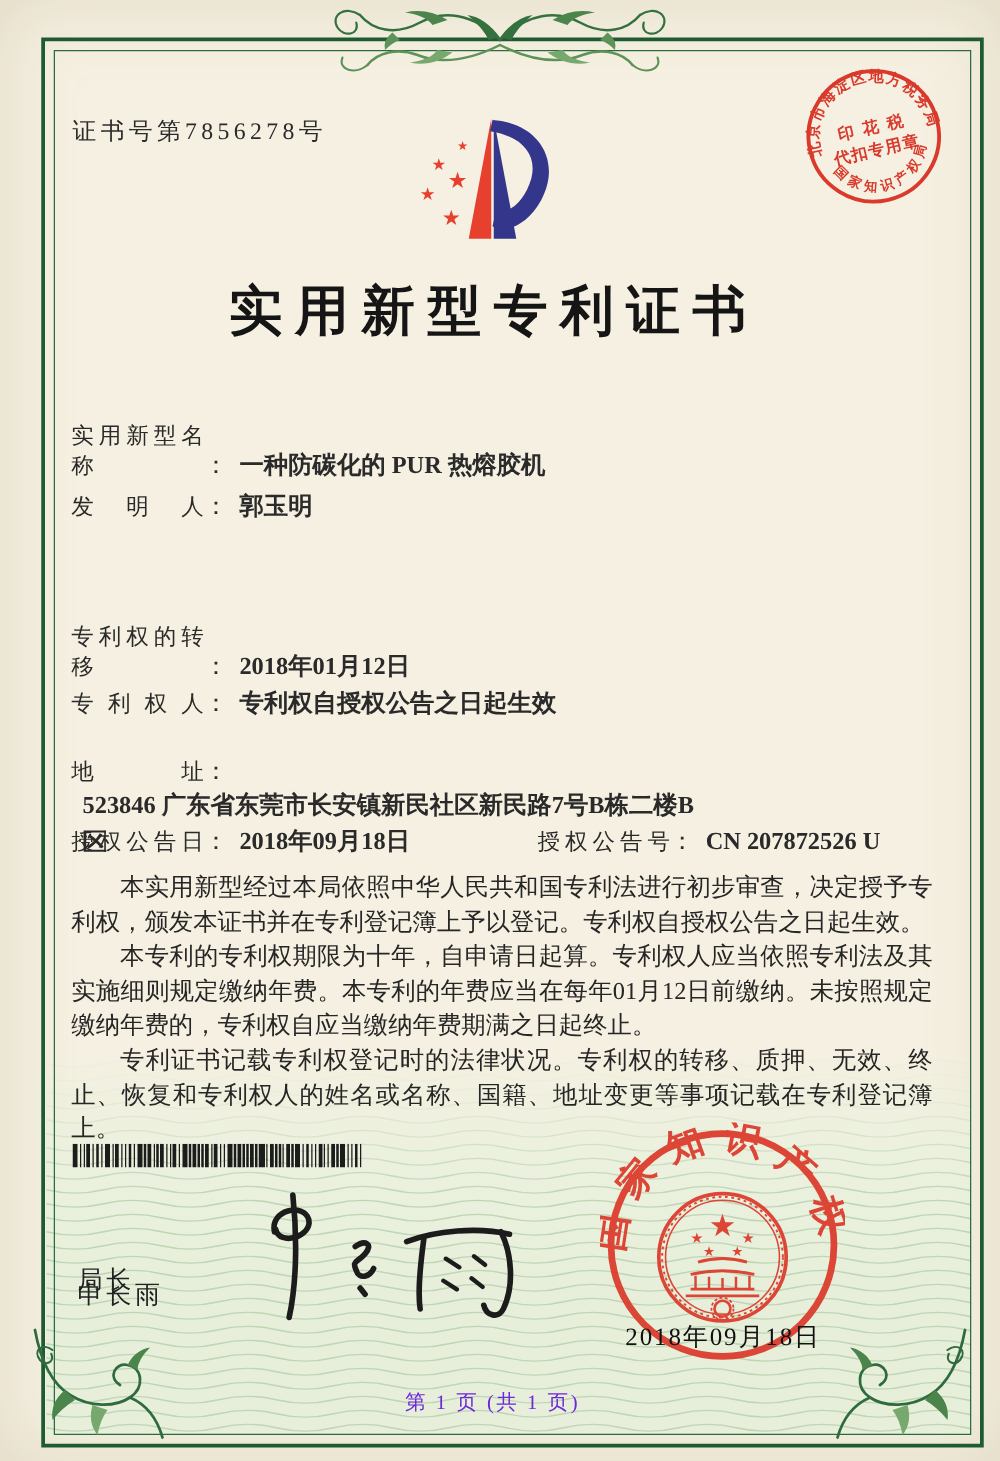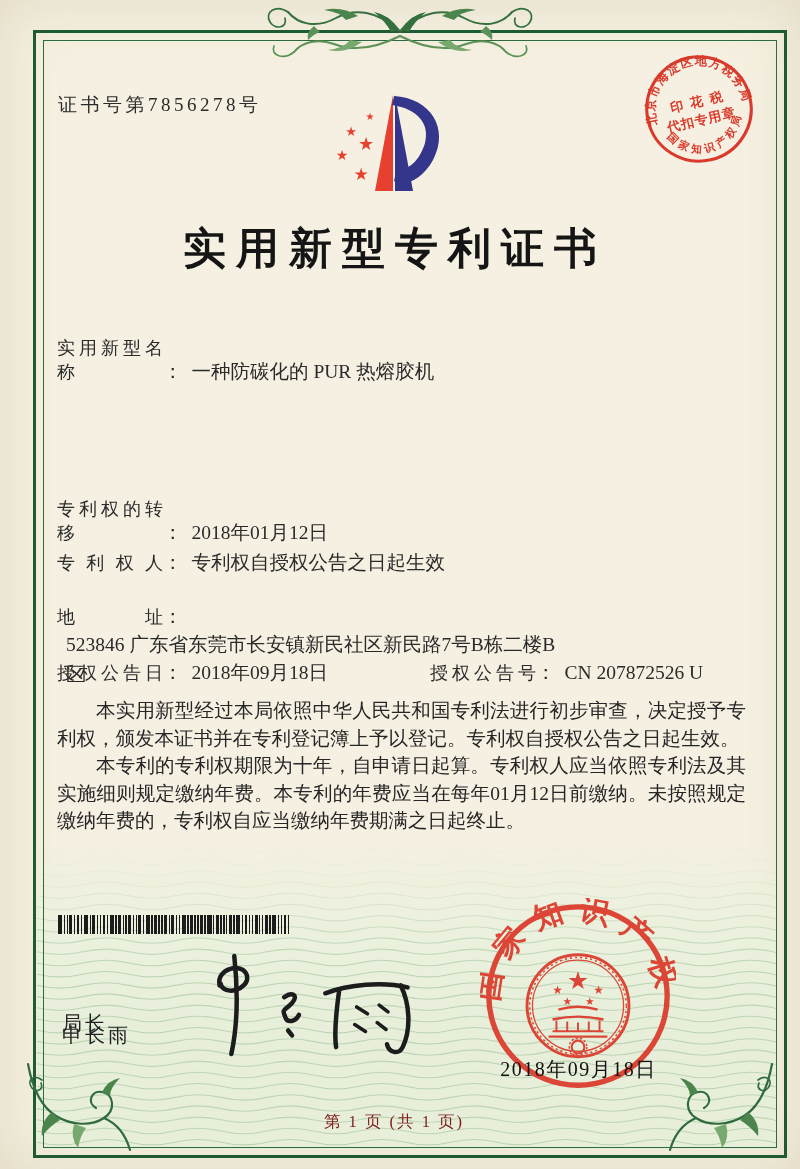--- a/index.html
+++ b/index.html
@@ -28,39 +28,39 @@
   .logo{position:absolute;left:330px;top:88px;z-index:5;}
   .tax-stamp{position:absolute;left:641px;top:51px;z-index:6;}
   .title{position:absolute;left:0;top:220px;width:780px;text-align:center;
     font-size:43px;font-weight:bold;letter-spacing:10px;padding-left:10px;box-sizing:border-box;
     color:#151515;z-index:5;}
   
   .row{position:absolute;left:57px;width:700px;font-size:19.5px;color:#2a2a2a;z-index:5;}
   .lbl{display:inline-block;width:106px;text-align:justify;text-align-last:justify;
     font-size:18px;vertical-align:baseline;}
   .colon{display:inline-block;}
-  .val{margin-left:9px;}
+  .val{margin-left:9px;font-weight:bold;}
   .val-pre{white-space:pre-wrap;display:inline-block;vertical-align:top;width:575px;line-height:1.55;}
   .pair2{position:absolute;left:373px;top:0;}
   
   .paras{position:absolute;left:57px;top:697px;width:689px;z-index:5;
     font-size:19.5px;line-height:27.6px;text-align:justify;color:#262626;}
   .paras p{margin:0;text-indent:2em;}
   
   .barcode{position:absolute;left:58px;top:915px;width:232px;height:19px;overflow:hidden;
     white-space:nowrap;z-index:5;font-size:0;}
   .barcode i{display:inline-block;height:19px;background:#1c1c1c;margin-right:1.5px;}
   .signer-title{position:absolute;left:62px;top:1010px;font-size:20px;letter-spacing:3px;z-index:5;}
   .signer-name{position:absolute;left:62px;top:1022px;font-size:20px;letter-spacing:3px;z-index:5;}
   .signature{position:absolute;left:200px;top:952px;z-index:6;}
   .big-seal{position:absolute;left:480px;top:898px;z-index:4;}
   .seal-date{position:absolute;left:486px;top:1056px;width:185px;text-align:center;
     font-size:20px;letter-spacing:1.5px;color:#111;z-index:6;}
   .footer{position:absolute;left:0;top:1111px;width:788px;text-align:center;
-    font-size:16.5px;letter-spacing:2px;color:#7f1d1d;z-index:5;}
+    font-size:16.5px;letter-spacing:2px;color:#6d28d9;z-index:5;}
   .star{font-family:"DejaVu Sans",sans-serif;}
 </style>
 </head>
 <body>
 
 <div class="page">
 
   <div class="frame">
     <div class="frame-inner"></div>
   </div>
@@ -163,40 +163,44 @@
       <text x="60" y="57" text-anchor="middle" font-size="13.5" font-weight="bold" letter-spacing="2">印 花 税</text>
       <text x="60" y="76" text-anchor="middle" font-size="13.5" font-weight="bold" letter-spacing="1">代扣专用章</text>
     </g>
   </svg>
 
   <div class="title">实用新型专利证书</div>
 
   <div class="row" style="top:336px">
     <span class="lbl">实用新型名称</span><span class="colon">：</span><span class="val">一种防碳化的 PUR 热熔胶机</span>
   </div>
+  <div class="row" style="top:391px">
+    <span class="lbl">发明人</span><span class="colon">：</span><span class="val">郭玉明</span>
+  </div>
   <div class="row" style="top:497px">
     <span class="lbl">专利权的转移</span><span class="colon">：</span><span class="val">2018年01月12日</span>
   </div>
   <div class="row" style="top:549px">
     <span class="lbl">专利权人</span><span class="colon">：</span><span class="val">专利权自授权公告之日起生效</span>
   </div>
   <div class="row" style="top:603px">
     <span class="lbl">地址</span><span class="colon">：</span><span class="val val-pre">523846 广东省东莞市长安镇新民社区新民路7号B栋二楼B
 区</span>
   </div>
   <div class="row" style="top:659px">
     <span class="lbl">授权公告日</span><span class="colon">：</span><span class="val">2018年09月18日</span>
     <span class="pair2">
       <span class="lbl">授权公告号</span><span class="colon">：</span><span class="val">CN 207872526 U</span>
     </span>
   </div>
 
   <div class="paras">
     <p>本实用新型经过本局依照中华人民共和国专利法进行初步审查，决定授予专利权，颁发本证书并在专利登记簿上予以登记。专利权自授权公告之日起生效。</p>
     <p>本专利的专利权期限为十年，自申请日起算。专利权人应当依照专利法及其实施细则规定缴纳年费。本专利的年费应当在每年01月12日前缴纳。未按照规定缴纳年费的，专利权自应当缴纳年费期满之日起终止。</p>
+    <p>专利证书记载专利权登记时的法律状况。专利权的转移、质押、无效、终止、恢复和专利权人的姓名或名称、国籍、地址变更等事项记载在专利登记簿上。</p>
   </div>
 
   <div class="barcode" id="barcode"><i style="width: 4.2px;"></i><i style="width: 1.4px;"></i><i style="width: 1.4px;"></i><i style="width: 2.8px;"></i><i style="width: 1.4px;"></i><i style="width: 2.8px;"></i><i style="width: 1.4px;"></i><i style="width: 4.2px;"></i><i style="width: 1.4px;"></i><i style="width: 2.8px;"></i><i style="width: 1.4px;"></i><i style="width: 1.4px;"></i><i style="width: 2.8px;"></i><i style="width: 1.4px;"></i><i style="width: 4.2px;"></i><i style="width: 1.4px;"></i><i style="width: 2.8px;"></i><i style="width: 1.4px;"></i><i style="width: 1.4px;"></i><i style="width: 2.8px;"></i><i style="width: 1.4px;"></i><i style="width: 1.4px;"></i><i style="width: 2.8px;"></i><i style="width: 1.4px;"></i><i style="width: 4.2px;"></i><i style="width: 1.4px;"></i><i style="width: 2.8px;"></i><i style="width: 1.4px;"></i><i style="width: 1.4px;"></i><i style="width: 2.8px;"></i><i style="width: 1.4px;"></i><i style="width: 2.8px;"></i><i style="width: 1.4px;"></i><i style="width: 1.4px;"></i><i style="width: 4.2px;"></i><i style="width: 1.4px;"></i><i style="width: 2.8px;"></i><i style="width: 1.4px;"></i><i style="width: 1.4px;"></i><i style="width: 2.8px;"></i><i style="width: 1.4px;"></i><i style="width: 4.2px;"></i><i style="width: 1.4px;"></i><i style="width: 2.8px;"></i><i style="width: 1.4px;"></i><i style="width: 1.4px;"></i><i style="width: 1.4px;"></i><i style="width: 2.8px;"></i><i style="width: 1.4px;"></i><i style="width: 4.2px;"></i><i style="width: 1.4px;"></i><i style="width: 2.8px;"></i><i style="width: 1.4px;"></i><i style="width: 1.4px;"></i><i style="width: 2.8px;"></i><i style="width: 1.4px;"></i><i style="width: 1.4px;"></i><i style="width: 2.8px;"></i><i style="width: 1.4px;"></i><i style="width: 4.2px;"></i><i style="width: 1.4px;"></i><i style="width: 1.4px;"></i><i style="width: 2.8px;"></i><i style="width: 1.4px;"></i></div>
 
   <div class="signer-title">局长</div>
   <div class="signer-name">申长雨</div>
 
   <svg class="signature" width="235" height="108" viewBox="0 0 240 110">
     <g fill="none" stroke="#1c1c1c" stroke-width="4.6" stroke-linecap="round">
       <path d="M20,34 C16,16 44,10 48,24 C51,38 24,46 21,32"></path>

